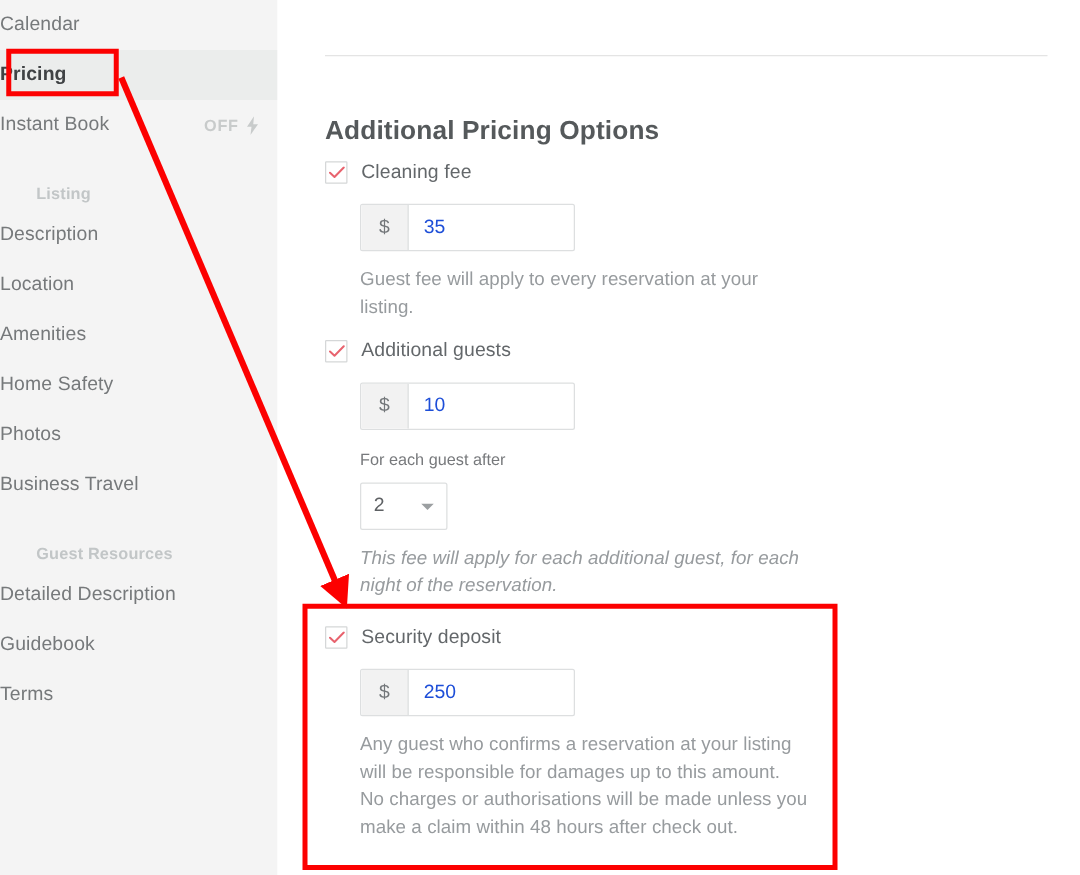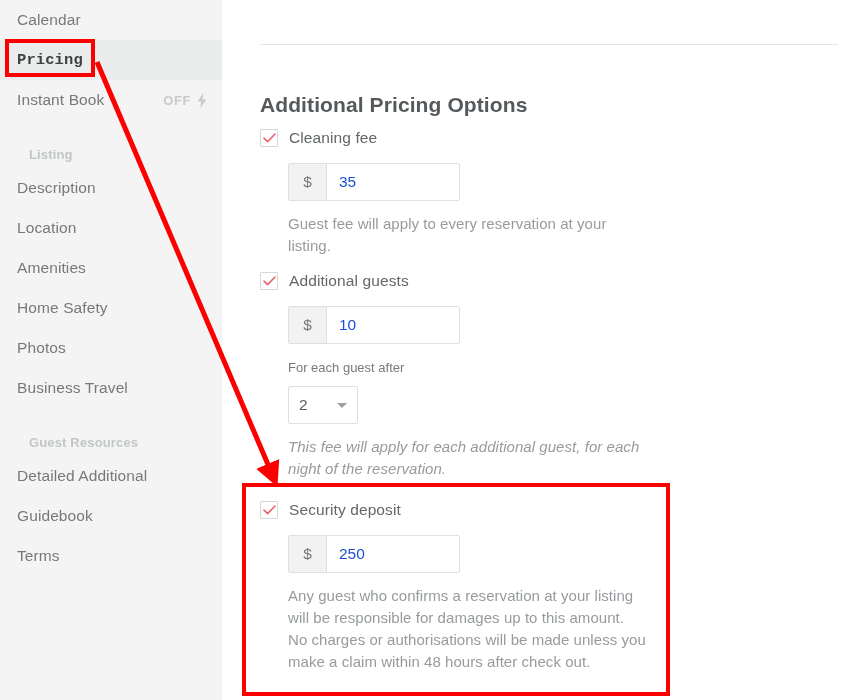--- a/index.html
+++ b/index.html
@@ -28,32 +28,30 @@
     left: 0; top: 0;
     width: 222px;
     height: 700px;
     background: #f4f4f4;
   }
 
   .nav-item {
     height: 40px;
     display: flex;
     align-items: center;
-    padding-left: 17px;
     padding-right: 14px;
     font-size: 15.5px;
     color: #76797b;
     letter-spacing: 0.1px;
     white-space: nowrap;
   }
   .nav-item.active {
     background: #ebedec;
     color: #3f4244;
     font-weight: bold;
-    font-family: Liberation Mono, monospace;
   }
   .nav-item .nav-label { flex: 1 1 auto; }
   .nav-item .nav-right {
     display: flex;
     align-items: center;
     gap: 5px;
     color: #c8cbcb;
     font-size: 13px;
     letter-spacing: 0.6px;
     font-weight: 600;
@@ -260,21 +258,21 @@
     </div>
     <div class="nav-item">
       <span class="nav-label">Business Travel</span>
     </div>
 
     <div class="nav-gap-top"></div>
 
     <div class="nav-section">Guest Resources</div>
 
     <div class="nav-item">
-      <span class="nav-label">Detailed Additional</span>
+      <span class="nav-label">Detailed Description</span>
     </div>
     <div class="nav-item">
       <span class="nav-label">Guidebook</span>
     </div>
     <div class="nav-item">
       <span class="nav-label">Terms</span>
     </div>
 
   </nav>
 

